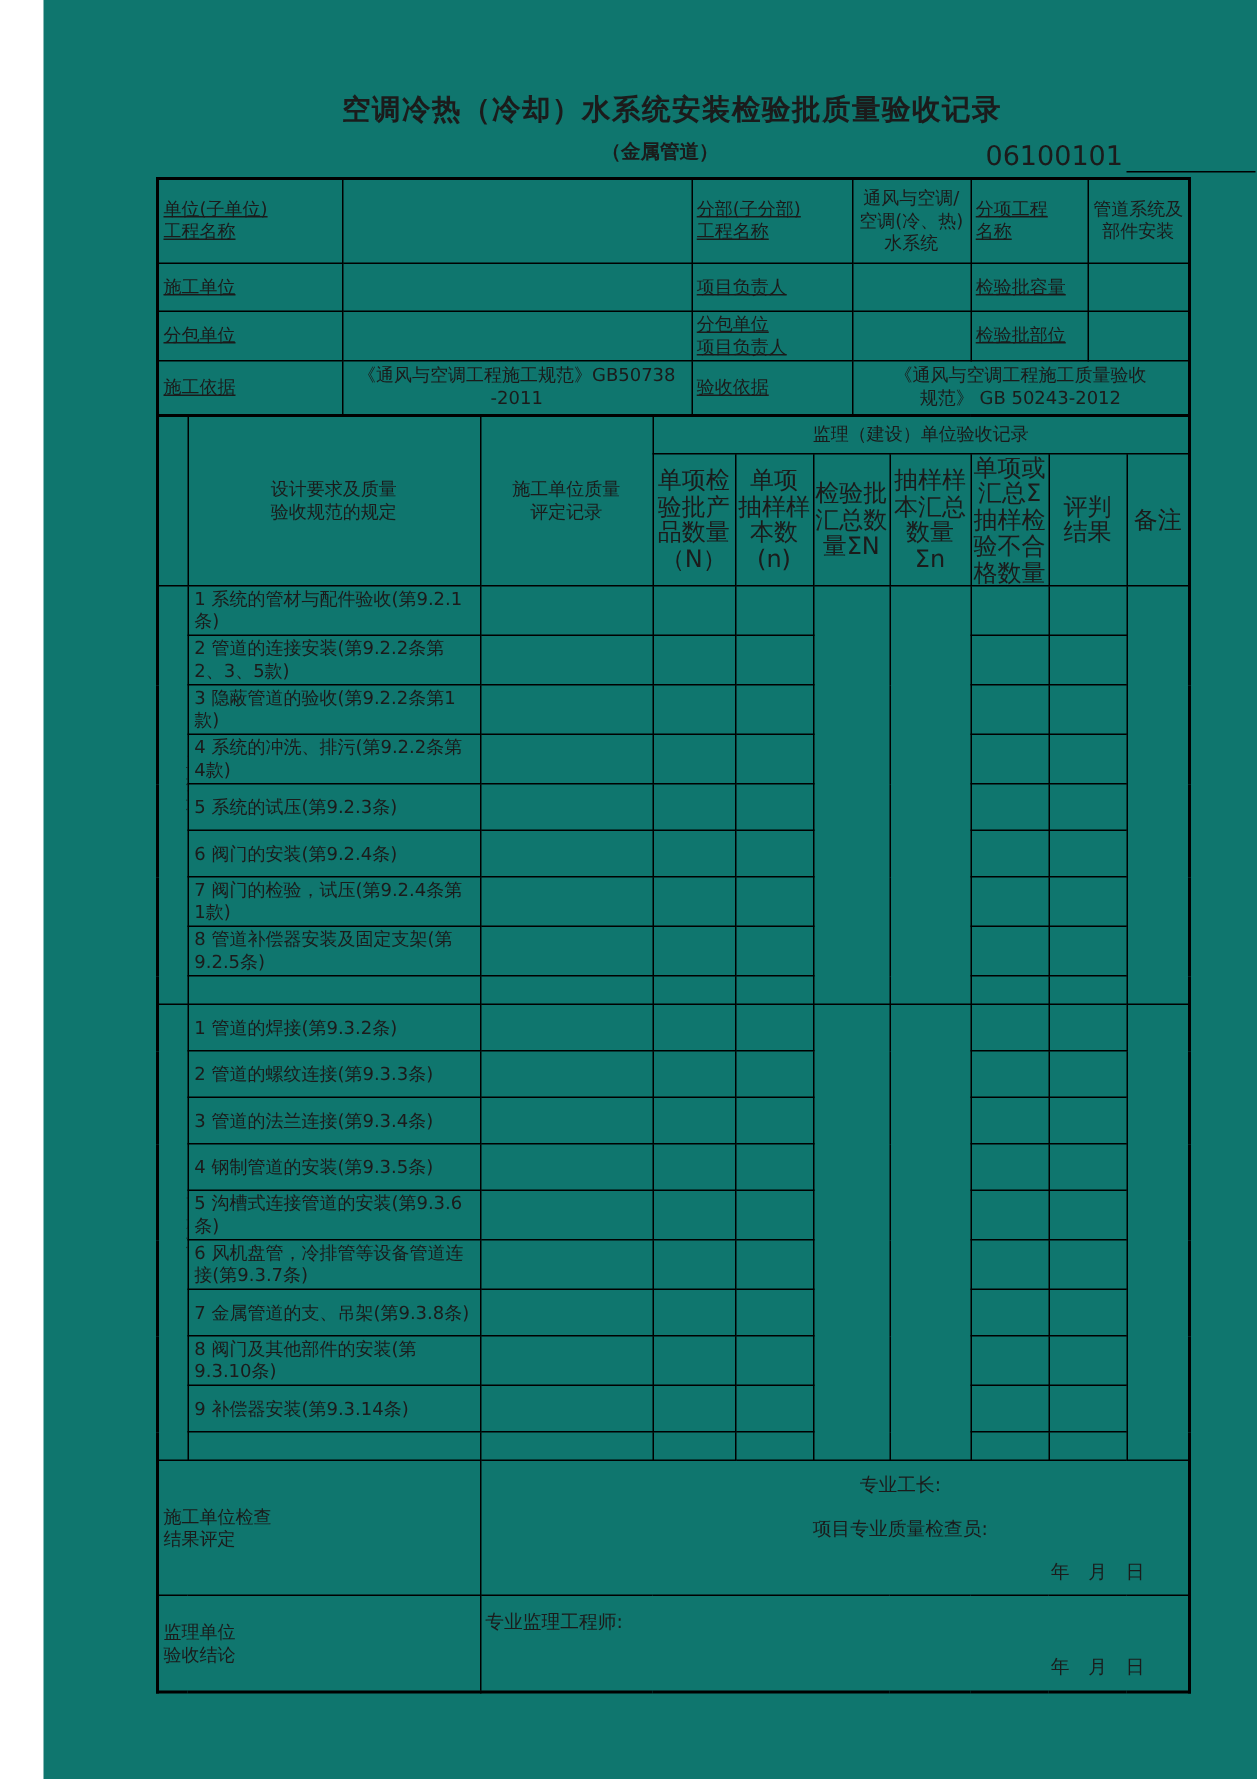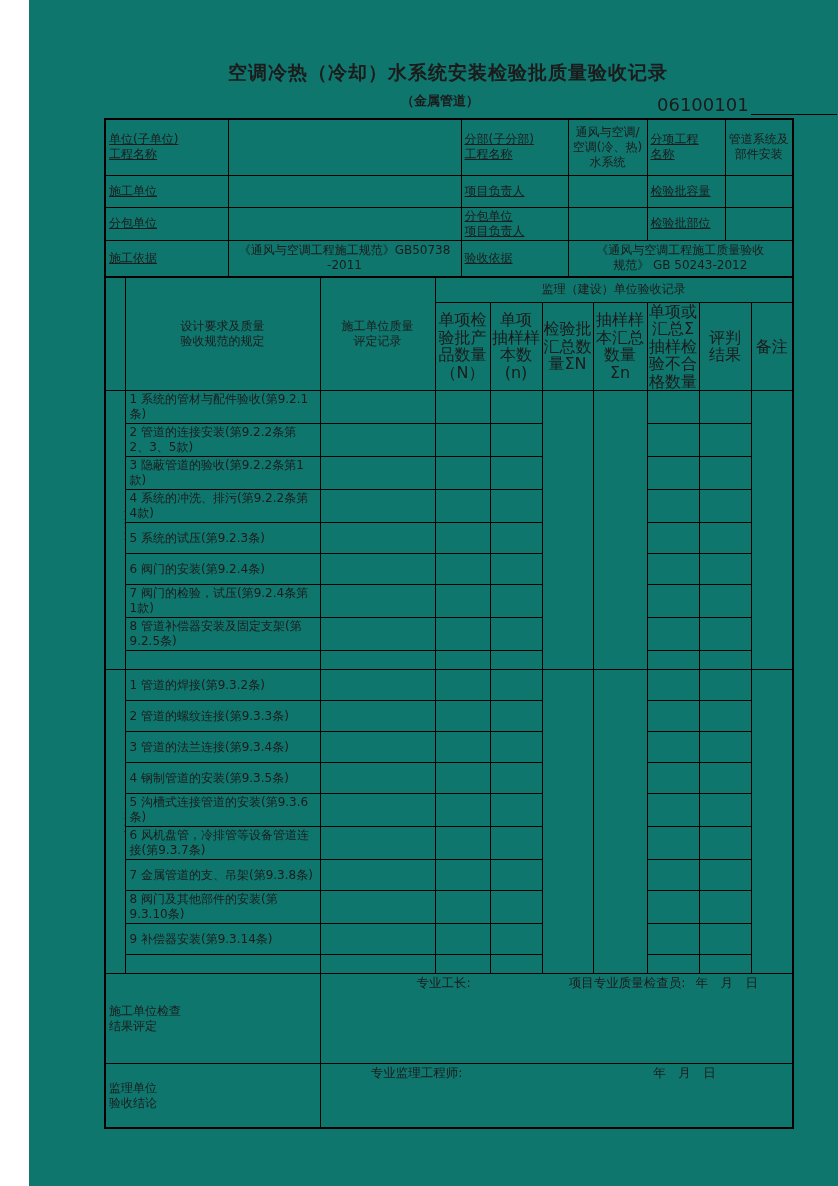--- a/index.html
+++ b/index.html
@@ -43,21 +43,21 @@
   .hdr-group { height:25px; text-align:center; }
   .hdr-sub td, td.hdr-sub { height:65px; line-height:1.1; padding:0 1px; font-size:16px; }
   .vlabel { text-align:center; padding:0 18px; line-height:1.25; word-break:break-all; }
   .item-cell { text-align:left; padding:1px 4px; }
   .item-row td { height:31px; }
   .empty-row td { height:19px; }
 
   
   .f1 td { height:90px; }
   .f2 td { height:64px; }
-  .sig-block { display:flex; flex-direction:row; justify-content:space-around; height:100%; }
+  .sig-block { display:flex; flex-direction:column; justify-content:space-around; height:100%; }
   .sig-center { text-align:center; padding-left:88px; font-size:12.5px; }
   .sig-center-left { text-align:left; padding-right:96px; font-size:12.5px; }
   .sig-date { text-align:right; padding-right:26px; font-size:12.5px; }
 </style>
 </head>
 <body>
 
 <div class="page">
 
   <div class="title">空调冷热（冷却）水系统安装检验批质量验收记录</div>

